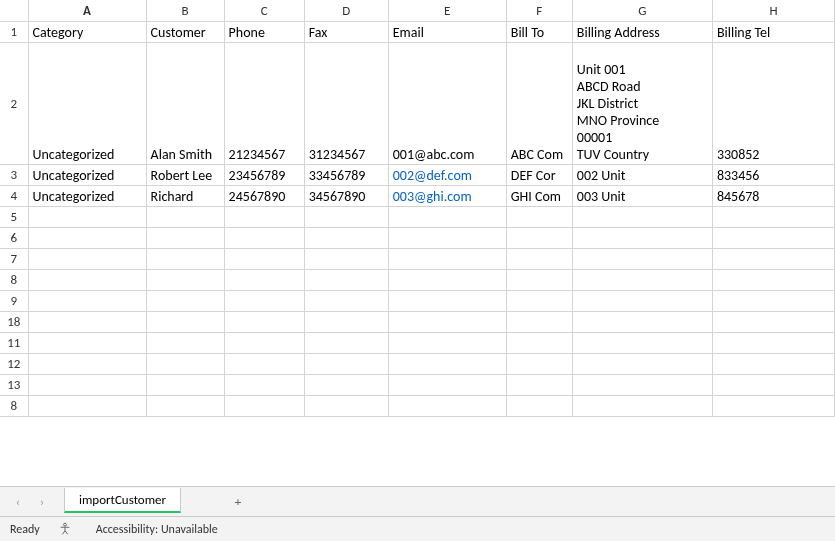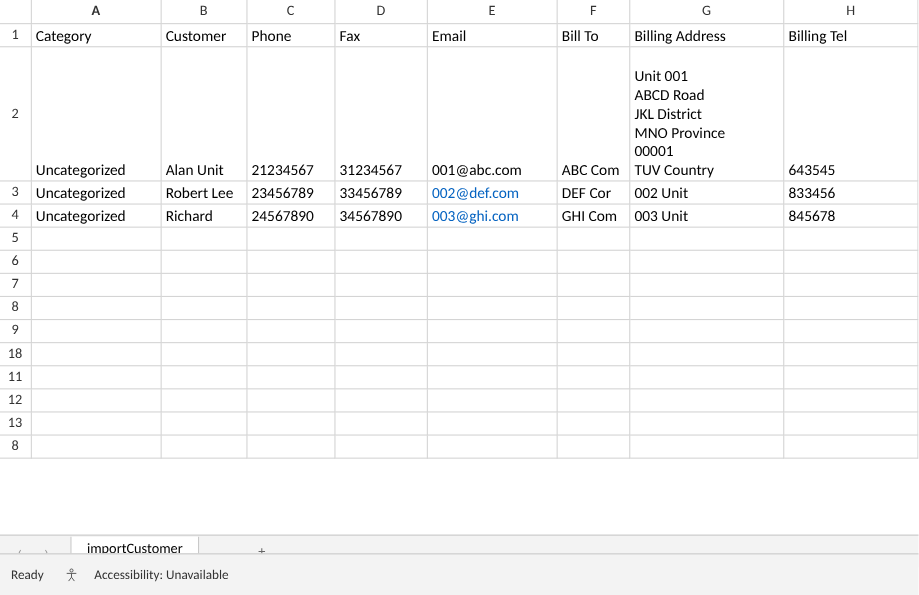--- a/index.html
+++ b/index.html
@@ -117,34 +117,34 @@
     color: #666;
     margin-left: 40px;
     cursor: default;
   }
 
   
   .statusbar {
     position: absolute;
     left: 0; right: 0;
     bottom: 0;
-    height: 38px;
+    height: 25px;
     border-top: 1px solid #c9c9c9;
     background: #f3f3f3;
     display: flex;
     align-items: center;
     font-size: 12px;
     padding: 0 10px;
     gap: 18px;
     color: #333;
   }
   .accessibility {
     display: flex;
     align-items: center;
-    gap: 14px;
+    gap: 24px;
   }
   .acc-icon {
     width: 14px; height: 14px;
   }
 </style>
 </head>
 <body>
 
 <div class="grid-wrap">
   <table class="sheet">
@@ -180,33 +180,33 @@
           <td>Phone</td>
           <td>Fax</td>
           <td>Email</td>
           <td>Bill To</td>
           <td>Billing Address</td>
           <td>Billing Tel</td>
         </tr>
         <tr>
           <th class="rowhead">2</th>
           <td>Uncategorized</td>
-          <td>Alan Unit</td>
+          <td>Alan Smith</td>
           <td class="num">21234567</td>
           <td class="num">31234567</td>
           <td>001@abc.com</td>
           <td>ABC Com</td>
           <td class="multiline">
 Unit 001
 ABCD Road
 JKL District
 MNO Province
 00001
 TUV Country</td>
-          <td class="num">643545</td>
+          <td class="num">330852</td>
         </tr>
         <tr>
           <th class="rowhead">3</th>
           <td>Uncategorized</td>
           <td>Robert Lee</td>
           <td class="num">23456789</td>
           <td class="num">33456789</td>
           <td class="link">002@def.com</td>
           <td>DEF Cor</td>
           <td>002 Unit</td>

